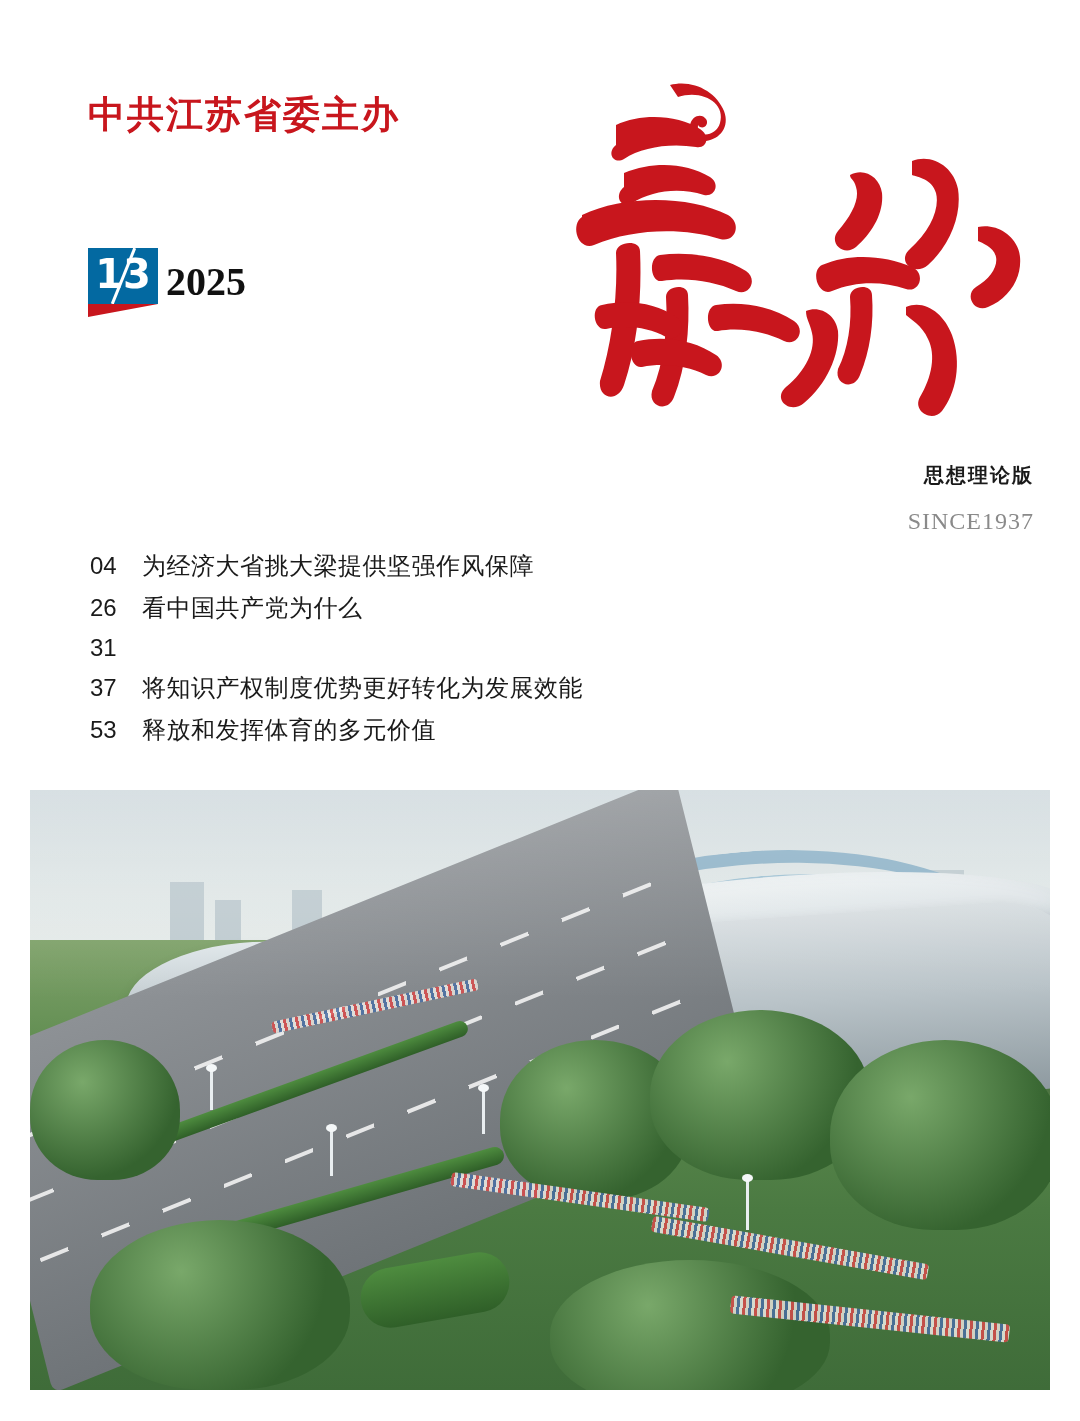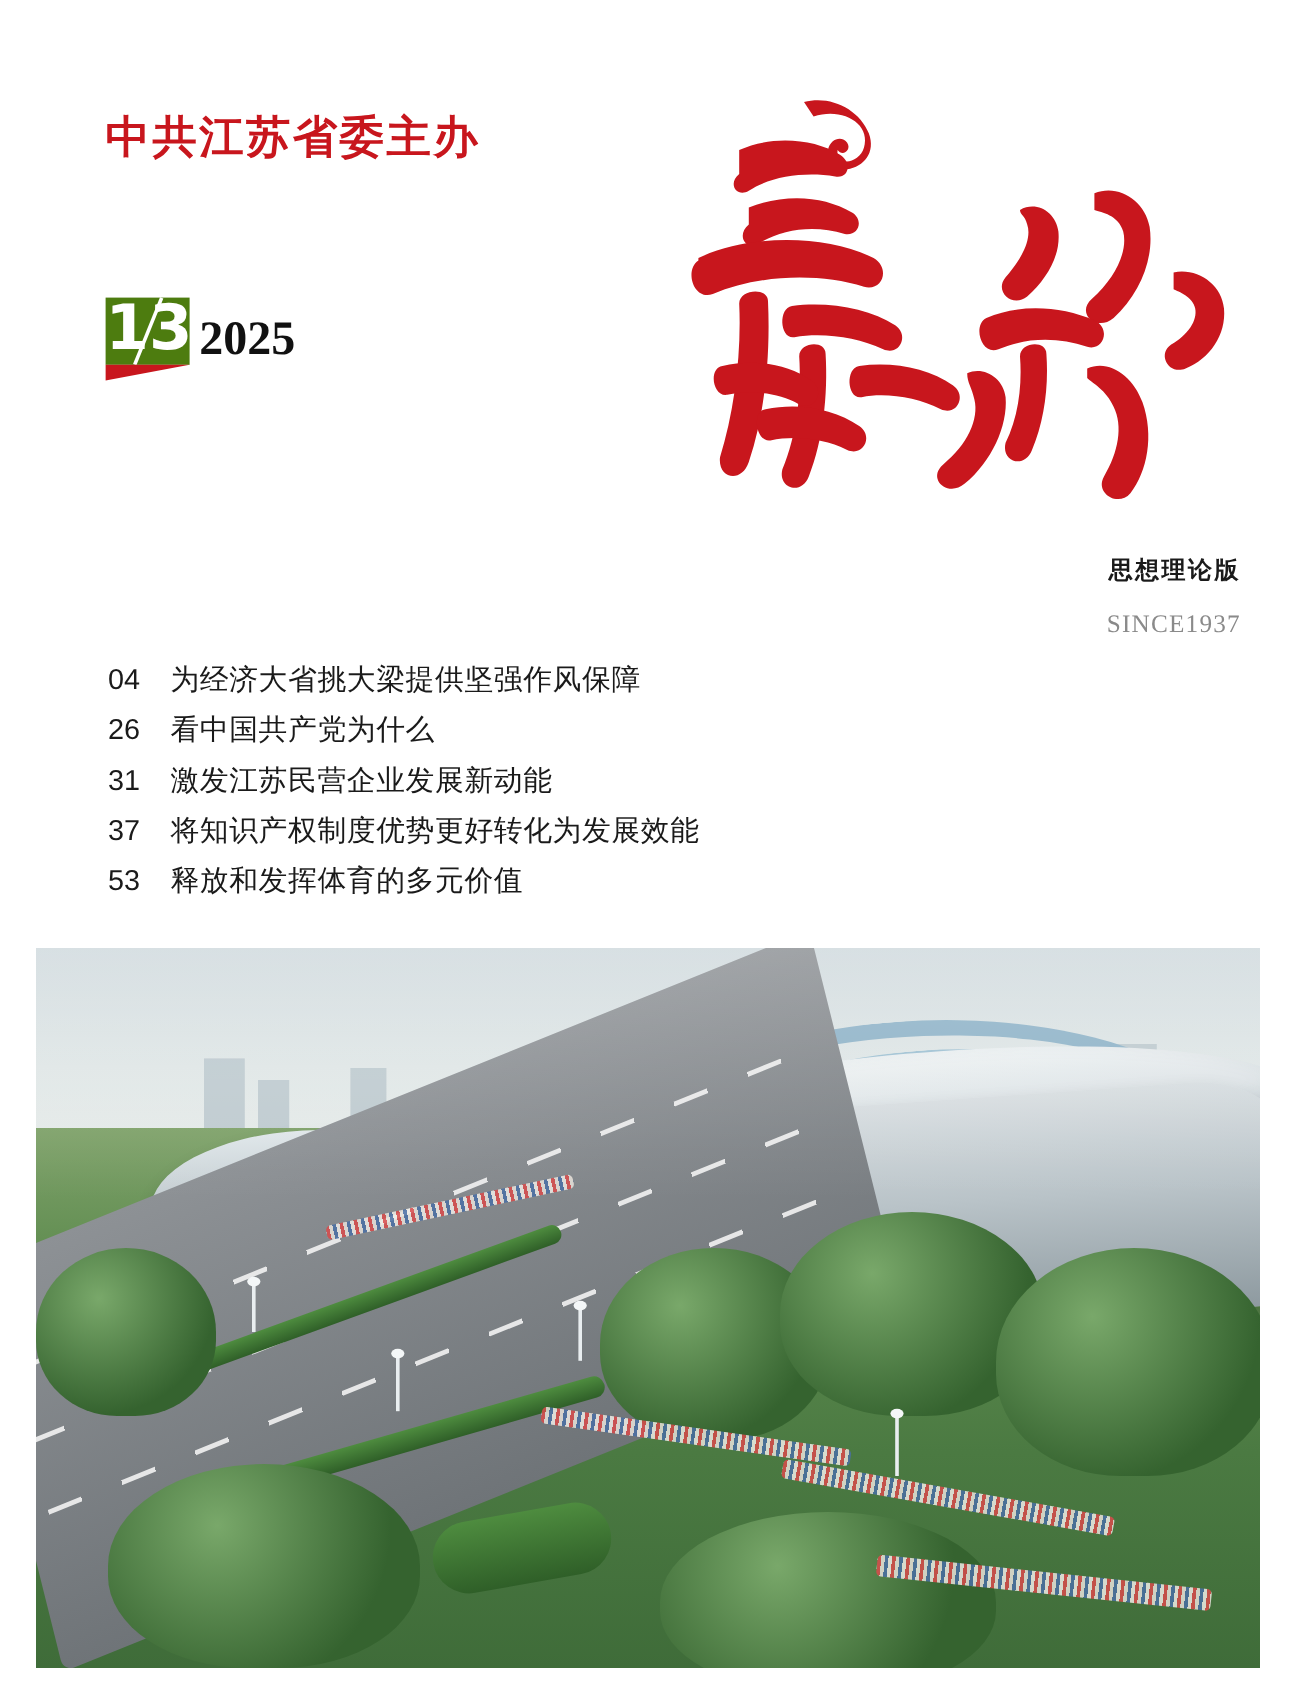--- a/index.html
+++ b/index.html
@@ -38,23 +38,23 @@
     position: absolute;
     left: 88px;
     top: 248px;
     display: flex;
     align-items: flex-end;
   }
   .issue-num {
     position: relative;
     width: 70px;
     height: 56px;
-    background: #4d7c0f;
+    background: #0369a1;
     color: #ffffff;
-    font-size: 52px;
+    font-size: 40px;
     font-weight: bold;
     line-height: 52px;
     text-align: center;
     font-family: "DejaVu Sans", "Liberation Sans", sans-serif;
   }
   .issue-num::after {
     content: "";
     position: absolute;
     left: 0;
     bottom: -13px;
@@ -98,21 +98,21 @@
     font-size: 20px;
     font-weight: bold;
     color: #1a1a1a;
     letter-spacing: 2px;
     font-family: "DejaVu Sans", "Liberation Sans", sans-serif;
   }
   .since {
     position: absolute;
     right: 46px;
     top: 508px;
-    font-size: 21px;
+    font-size: 24px;
     color: #8a8a8a;
     letter-spacing: 1px;
     font-family: "Liberation Serif", serif;
   }
 
   
   .contents {
     position: absolute;
     left: 90px;
     top: 550px;
@@ -313,21 +313,20 @@
     <div class="content-row">
       <div class="content-page">04</div>
       <div class="content-title">为经济大省挑大梁提供坚强作风保障</div>
     </div>
     <div class="content-row">
       <div class="content-page">26</div>
       <div class="content-title">看中国共产党为什么</div>
     </div>
     <div class="content-row">
       <div class="content-page">31</div>
-      <div class="content-title">激发江苏民营企业发展新动能</div>
     </div>
     <div class="content-row">
       <div class="content-page">37</div>
       <div class="content-title">将知识产权制度优势更好转化为发展效能</div>
     </div>
     <div class="content-row">
       <div class="content-page">53</div>
       <div class="content-title">释放和发挥体育的多元价值</div>
     </div>
   </div>

